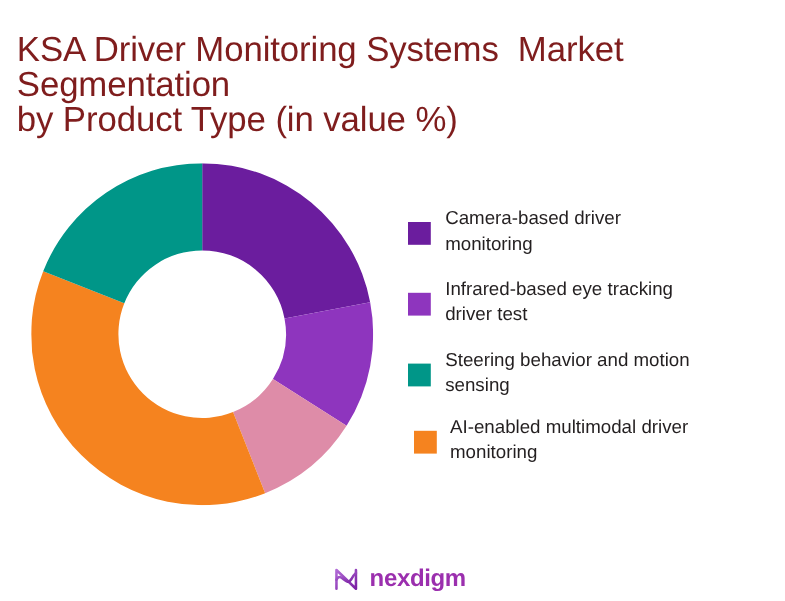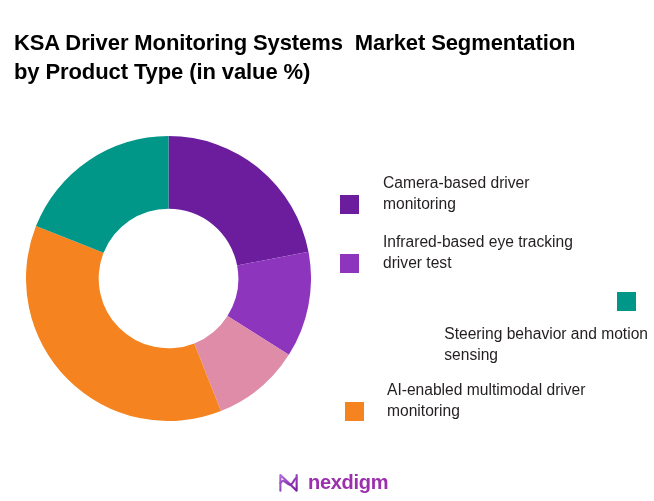--- a/index.html
+++ b/index.html
@@ -17,24 +17,24 @@
   }
   .page {
     position: absolute;
     inset: 0;
   }
   .chart-title {
     position: absolute;
     left: 14px;
     top: 28px;
     width: 620px;
-    font-size: 22px;
+    font-size: 29px;
     line-height: 29px;
-    font-weight: 700;
-    color: #000000;
+    font-weight: 400;
+    color: #7f1d1d;
     letter-spacing: -0.1px;
     white-space: pre-wrap;
   }
   .donut-wrap {
     position: absolute;
     left: 26px;
     top: 136px;
     width: 285px;
     height: 285px;
   }
@@ -44,27 +44,25 @@
     height: 285px;
   }
   .legend {
     position: absolute;
     left: 340px;
     top: 172px;
     width: 308px;
   }
   .legend-item {
     display: flex;
-    align-items: flex-end;
+    align-items: center;
     margin-bottom: 17px;
-    gap: 12px;
   }
   .legend-item.tight {
     margin-bottom: 14px;
-    flex-direction: column;
   }
   .swatch {
     width: 19px;
     height: 19px;
     flex: 0 0 19px;
     margin-top: 2px;
     margin-right: 12px;
   }
   .legend-label {
     font-size: 15.6px;

